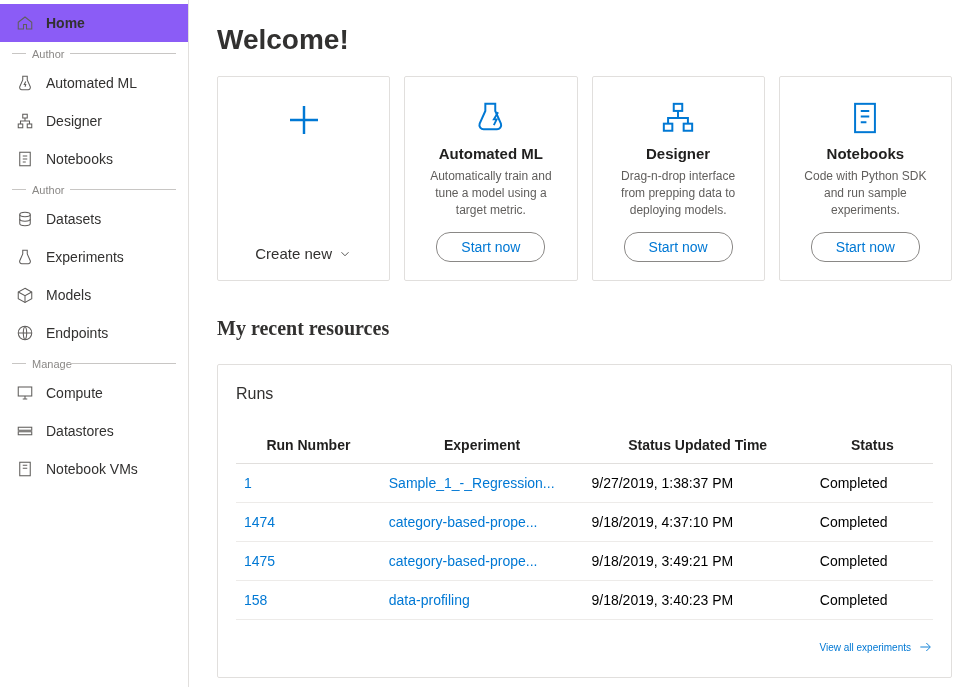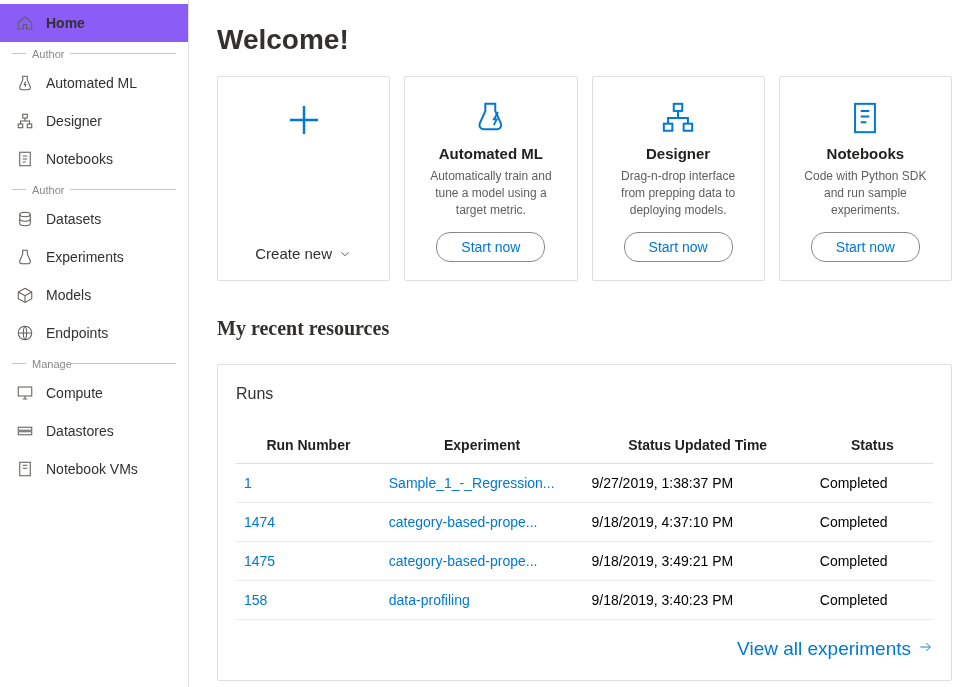--- a/index.html
+++ b/index.html
@@ -184,21 +184,21 @@
     overflow: hidden;
     text-overflow: ellipsis;
   }
   .view-all {
     text-align: right;
     margin-top: 18px;
   }
   .view-all a {
     color: #0078d4;
     text-decoration: none;
-    font-size: 19px;
+    font-size: 10px;
     display: inline-flex;
     align-items: center;
     gap: 6px;
     cursor: pointer;
   }
 </style>
 </head>
 <body>
 
 <nav class="sidebar">

